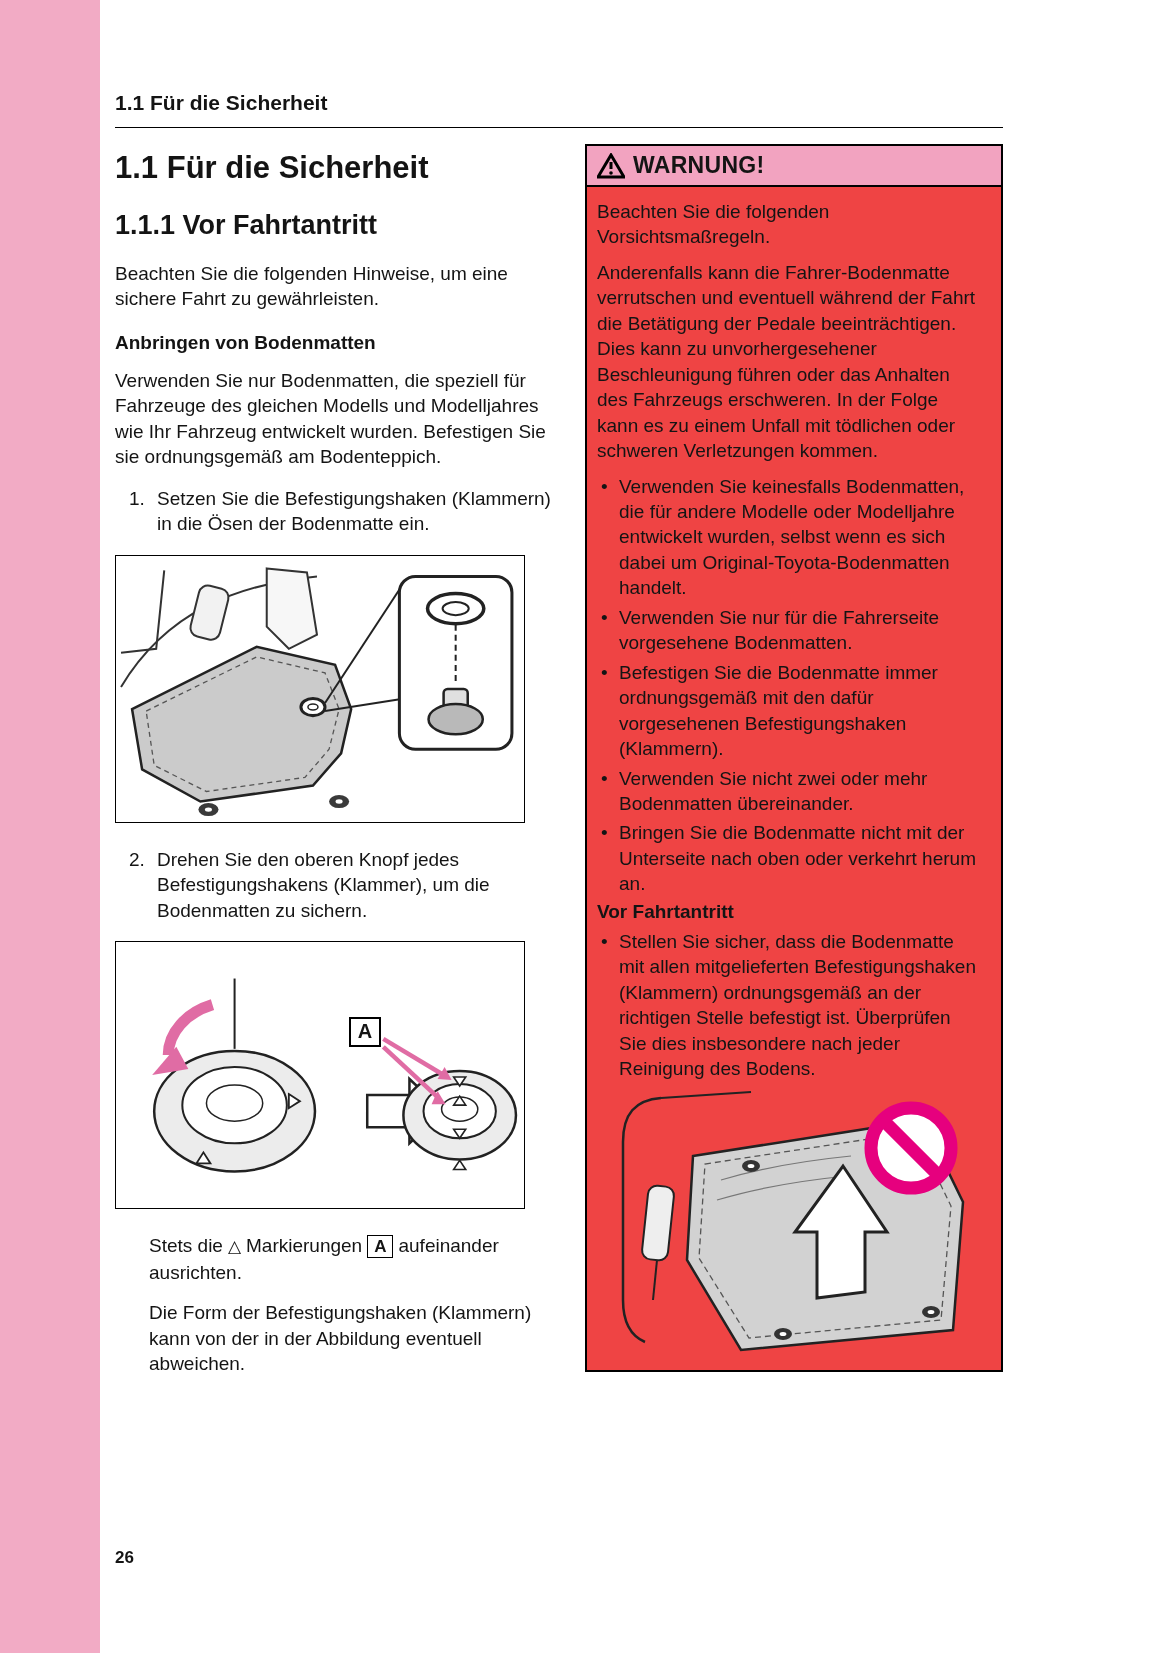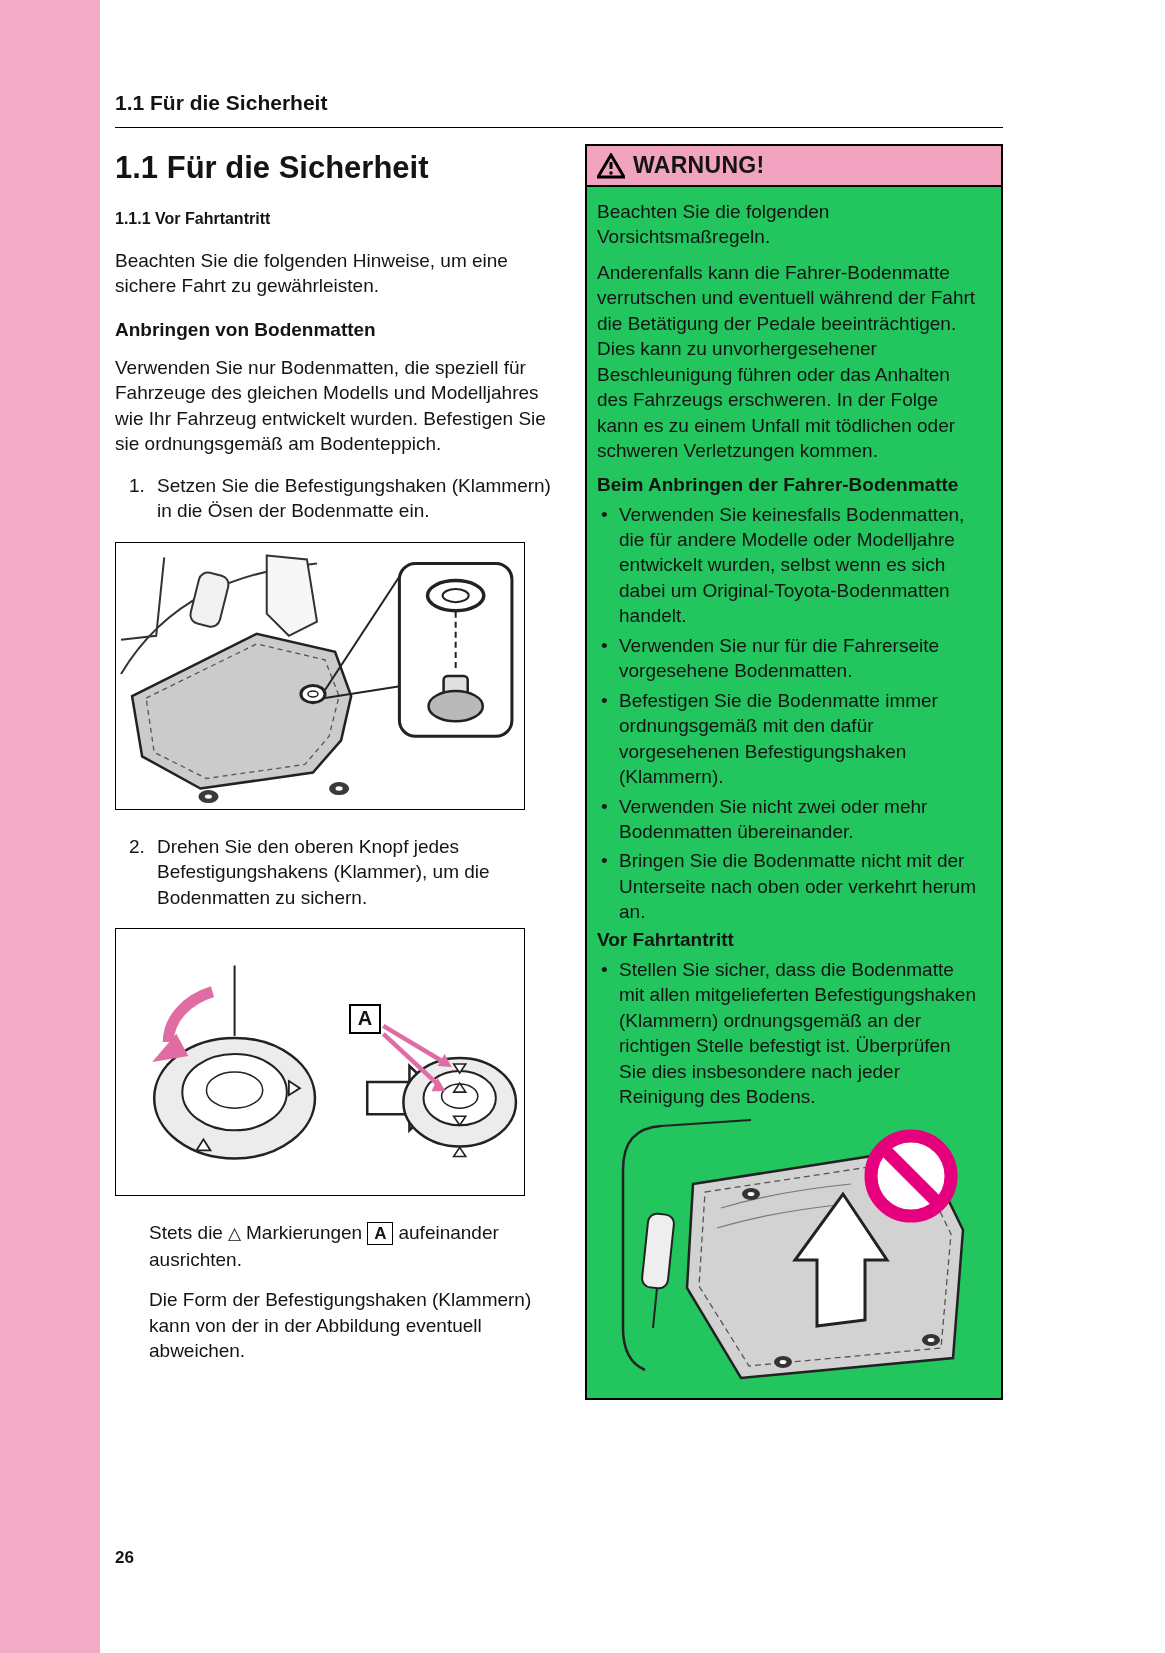--- a/index.html
+++ b/index.html
@@ -15,21 +15,21 @@
   .content { position:absolute; left:115px; top:91px; width:888px; }
   .running-header {
     font-size:21px; font-weight:bold; padding-bottom:12px;
     border-bottom:1.5px solid #000; margin-bottom:16px;
   }
   .columns { display:flex; gap:30px; align-items:flex-start; }
   .col-left { width:440px; }
   .col-right { width:418px; }
 
   h1.page-title { font-size:31px; font-weight:bold; margin:6px 0 24px; }
-  h2.sub { font-size:16px; font-weight:bold; margin:0 0 20px; }
+  h2.sub { font-size:27px; font-weight:bold; margin:0 0 20px; }
   p.body { font-size:19px; line-height:1.34; margin-bottom:16px; }
   h3.inline { font-size:19px; font-weight:bold; margin:20px 0 14px; }
 
   .step { display:flex; font-size:19px; line-height:1.34; margin:6px 0 10px; padding-left:14px; }
   .step .num { width:28px; flex:none; }
 
   .figure {
     border:1.5px solid #000; width:410px; height:268px;
     margin:18px 0 24px; position:relative; background:#fff;
   }
@@ -42,21 +42,21 @@
 
   .caption-line { margin-left:34px; font-size:19px; line-height:1.4; width:400px; }
   .cap-part { margin-right:5px; }
   .tri-mark { font-size:17px; }
   .a-inline {
     display:inline-block; border:1.5px solid #000; padding:0 6px;
     font-weight:bold; font-size:17px; line-height:1.25; margin-right:5px;
   }
   .caption-note { margin:14px 0 0 34px; font-size:19px; line-height:1.34; width:396px; }
 
-  .warnbox { border:2px solid #000; width:418px; background:#22c55e; }
+  .warnbox { border:2px solid #000; width:418px; background:#ef4444; }
   .warnbox-header {
     background:#f2a3c0; border-bottom:2px solid #000;
     padding:6px 10px; display:flex; align-items:center; gap:8px;
   }
   .warnbox-title { font-size:23px; font-weight:bold; letter-spacing:0.3px; }
   .warnbox-body { padding:12px 24px 14px 10px; }
   .warnbox-body p { font-size:19px; line-height:1.34; margin-bottom:10px; }
   .warnbox-body h4 { font-size:19px; font-weight:bold; margin:4px 0 6px; }
   .bullet { display:flex; font-size:19px; line-height:1.34; margin-bottom:4px; }
   .bullet .b { width:22px; flex:none; padding-left:4px; }
@@ -157,21 +157,20 @@
               <polygon points="14,2 27,24 1,24" fill="none" stroke="#000" stroke-width="3"></polygon>
               <line x1="14" y1="9" x2="14" y2="16" stroke="#000" stroke-width="3"></line>
               <circle cx="14" cy="20" r="1.8" fill="#000"></circle>
             </svg>
             <span class="warnbox-title">WARNUNG!</span>
           </div>
           <div class="warnbox-body">
             <p>Beachten Sie die folgenden Vorsichtsmaßregeln.</p>
             <p>Anderenfalls kann die Fahrer-Bodenmatte verrutschen und eventuell während der Fahrt die Betätigung der Pedale beeinträchtigen. Dies kann zu unvorhergesehener Beschleunigung führen oder das Anhalten des Fahrzeugs erschweren. In der Folge kann es zu einem Unfall mit tödlichen oder schweren Verletzungen kommen.</p>
 
-            <h4>Beim Anbringen der Fahrer-Bodenmatte</h4>
 
             <div class="bullet">
               <span class="b">•</span>
               <span>Verwenden Sie keinesfalls Bodenmatten, die für andere Modelle oder Modelljahre entwickelt wurden, selbst wenn es sich dabei um Original-Toyota-Bodenmatten handelt.</span>
             </div>
             <div class="bullet">
               <span class="b">•</span>
               <span>Verwenden Sie nur für die Fahrerseite vorgesehene Bodenmatten.</span>
             </div>
             <div class="bullet">

